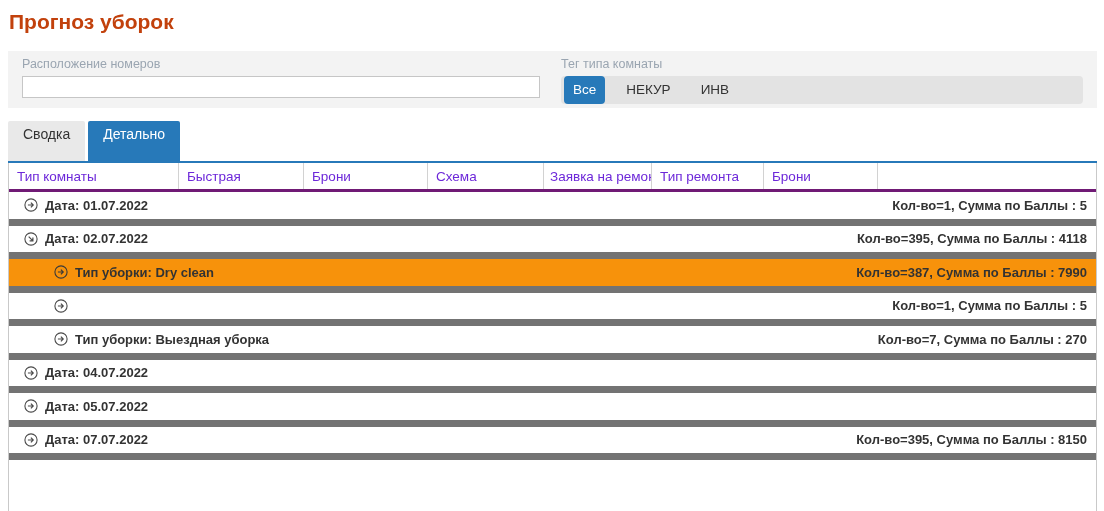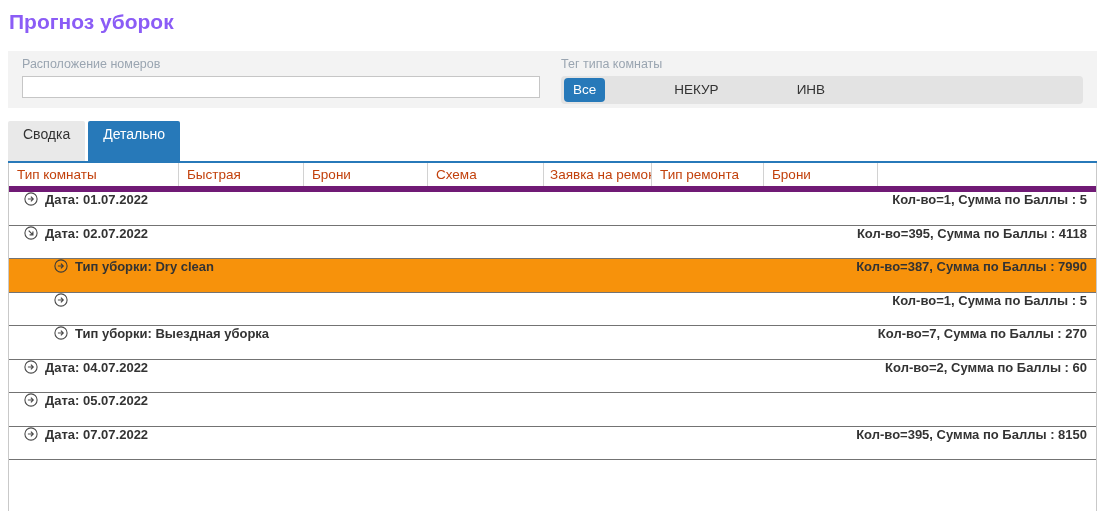--- a/index.html
+++ b/index.html
@@ -6,21 +6,21 @@
   html, body { margin: 0; padding: 0; }
   body {
     width: 1104px; height: 511px;
     font-family: "Liberation Sans", sans-serif;
     background: #ffffff; color: #333;
     overflow: hidden;
   }
   .page { padding: 0 7px 0 8px; }
 
   .page-title {
-    font-size: 21px; font-weight: bold; color: #8b5cf6;
+    font-size: 21px; font-weight: bold; color: #c2410c;
     margin: 0; padding: 9px 0 17px 1px; line-height: 25px;
   }
 
   
   .filter-panel {
     background: #f3f3f3; height: 57px;
     display: flex; align-items: flex-start;
     padding: 6px 14px 0 14px;
   }
   .filter-field { display: flex; flex-direction: column; }
@@ -30,21 +30,21 @@
     color: #9aa5b1; font-size: 12.5px; line-height: 15px; margin-bottom: 4px;
   }
   .text-input {
     width: 100%; height: 22px;
     border: 1px solid #c6c6c6; background: #fff;
     font-family: "Liberation Sans", sans-serif; font-size: 13px;
     padding: 0 6px; outline: none;
   }
   .btn-strip {
     background: #e3e3e3; border-radius: 4px; height: 28px;
-    display: flex; align-items: center; padding: 0 3px; gap: 48px;
+    display: flex; padding: 0 3px;
   }
   .tag-btn {
     font-size: 13.5px; color: #333; padding: 4px 9px; margin-right: 8px;
     border-radius: 4px; cursor: pointer; line-height: 16px; border: none;
     background: transparent; font-family: "Liberation Sans", sans-serif;
   }
   .tag-btn.active { background: #2779b9; color: #fff; }
   .tag-btn + .tag-btn { margin-left: 4px; }
 
   
@@ -58,40 +58,40 @@
     cursor: pointer; line-height: 17px;
   }
   .tab.active { background: #2779b9; color: #fff; }
 
   
   .table-wrap {
     border-left: 1px solid #c9c9c9; border-right: 1px solid #c9c9c9;
     height: 360px;
   }
   .thead {
-    display: flex; height: 29px; border-bottom: 6px solid #701a75;
-    font-size: 13.5px; color: #c2410c;
+    display: flex; height: 29px; border-bottom: 3px solid #701a75;
+    font-size: 13.5px; color: #6d28d9;
   }
   .th {
     height: 100%; display: flex; align-items: center;
     padding-left: 8px; border-right: 1px solid #d2d2d2;
     white-space: nowrap; overflow: hidden;
   }
   .th:nth-child(1) { width: 170px; }
   .th:nth-child(2) { width: 125px; }
   .th:nth-child(3) { width: 124px; }
   .th:nth-child(4) { width: 116px; }
   .th:nth-child(5) { width: 108px; padding-left: 6px; }
   .th:nth-child(6) { width: 112px; }
   .th:nth-child(7) { width: 114px; }
   .th:nth-child(8) { flex: 1; border-right: none; }
 
   .trow {
-    display: flex; height: 33.5px;
-    border-bottom: 1px solid #737373;
+    display: flex; align-items: center; height: 33.5px;
+    border-bottom: 7px solid #737373;
     font-size: 13px; font-weight: bold; color: #333;
     cursor: pointer;
   }
   .trow .icon {
     display: inline-flex; margin: 0 7px 0 15px; flex: none;
   }
   .trow.indent .icon { margin-left: 45px; }
   .trow.highlight { background: #f7920b; }
   .trow .rlabel { white-space: nowrap; }
   .trow .summary { margin-left: auto; padding-right: 9px; white-space: nowrap; }
@@ -192,21 +192,20 @@
 
 
     <div class="trow">
       <span class="icon">
           <svg width="14" height="14" viewBox="0 0 14 14">
             <circle cx="7" cy="7" r="6.1" fill="none" stroke="#4a4a4a" stroke-width="1.1"></circle>
             <path d="M3.9 7h5M6.9 4.7L9.2 7 6.9 9.3" fill="none" stroke="#4a4a4a" stroke-width="1.2"></path>
           </svg>
         </span>
       <span class="rlabel">Дата: 04.07.2022</span>
-      <span class="summary">Кол-во=2,  Сумма по Баллы : 60</span>
     </div>
 
     <div class="trow">
       <span class="icon">
           <svg width="14" height="14" viewBox="0 0 14 14">
             <circle cx="7" cy="7" r="6.1" fill="none" stroke="#4a4a4a" stroke-width="1.1"></circle>
             <path d="M3.9 7h5M6.9 4.7L9.2 7 6.9 9.3" fill="none" stroke="#4a4a4a" stroke-width="1.2"></path>
           </svg>
         </span>
       <span class="rlabel">Дата: 05.07.2022</span>

